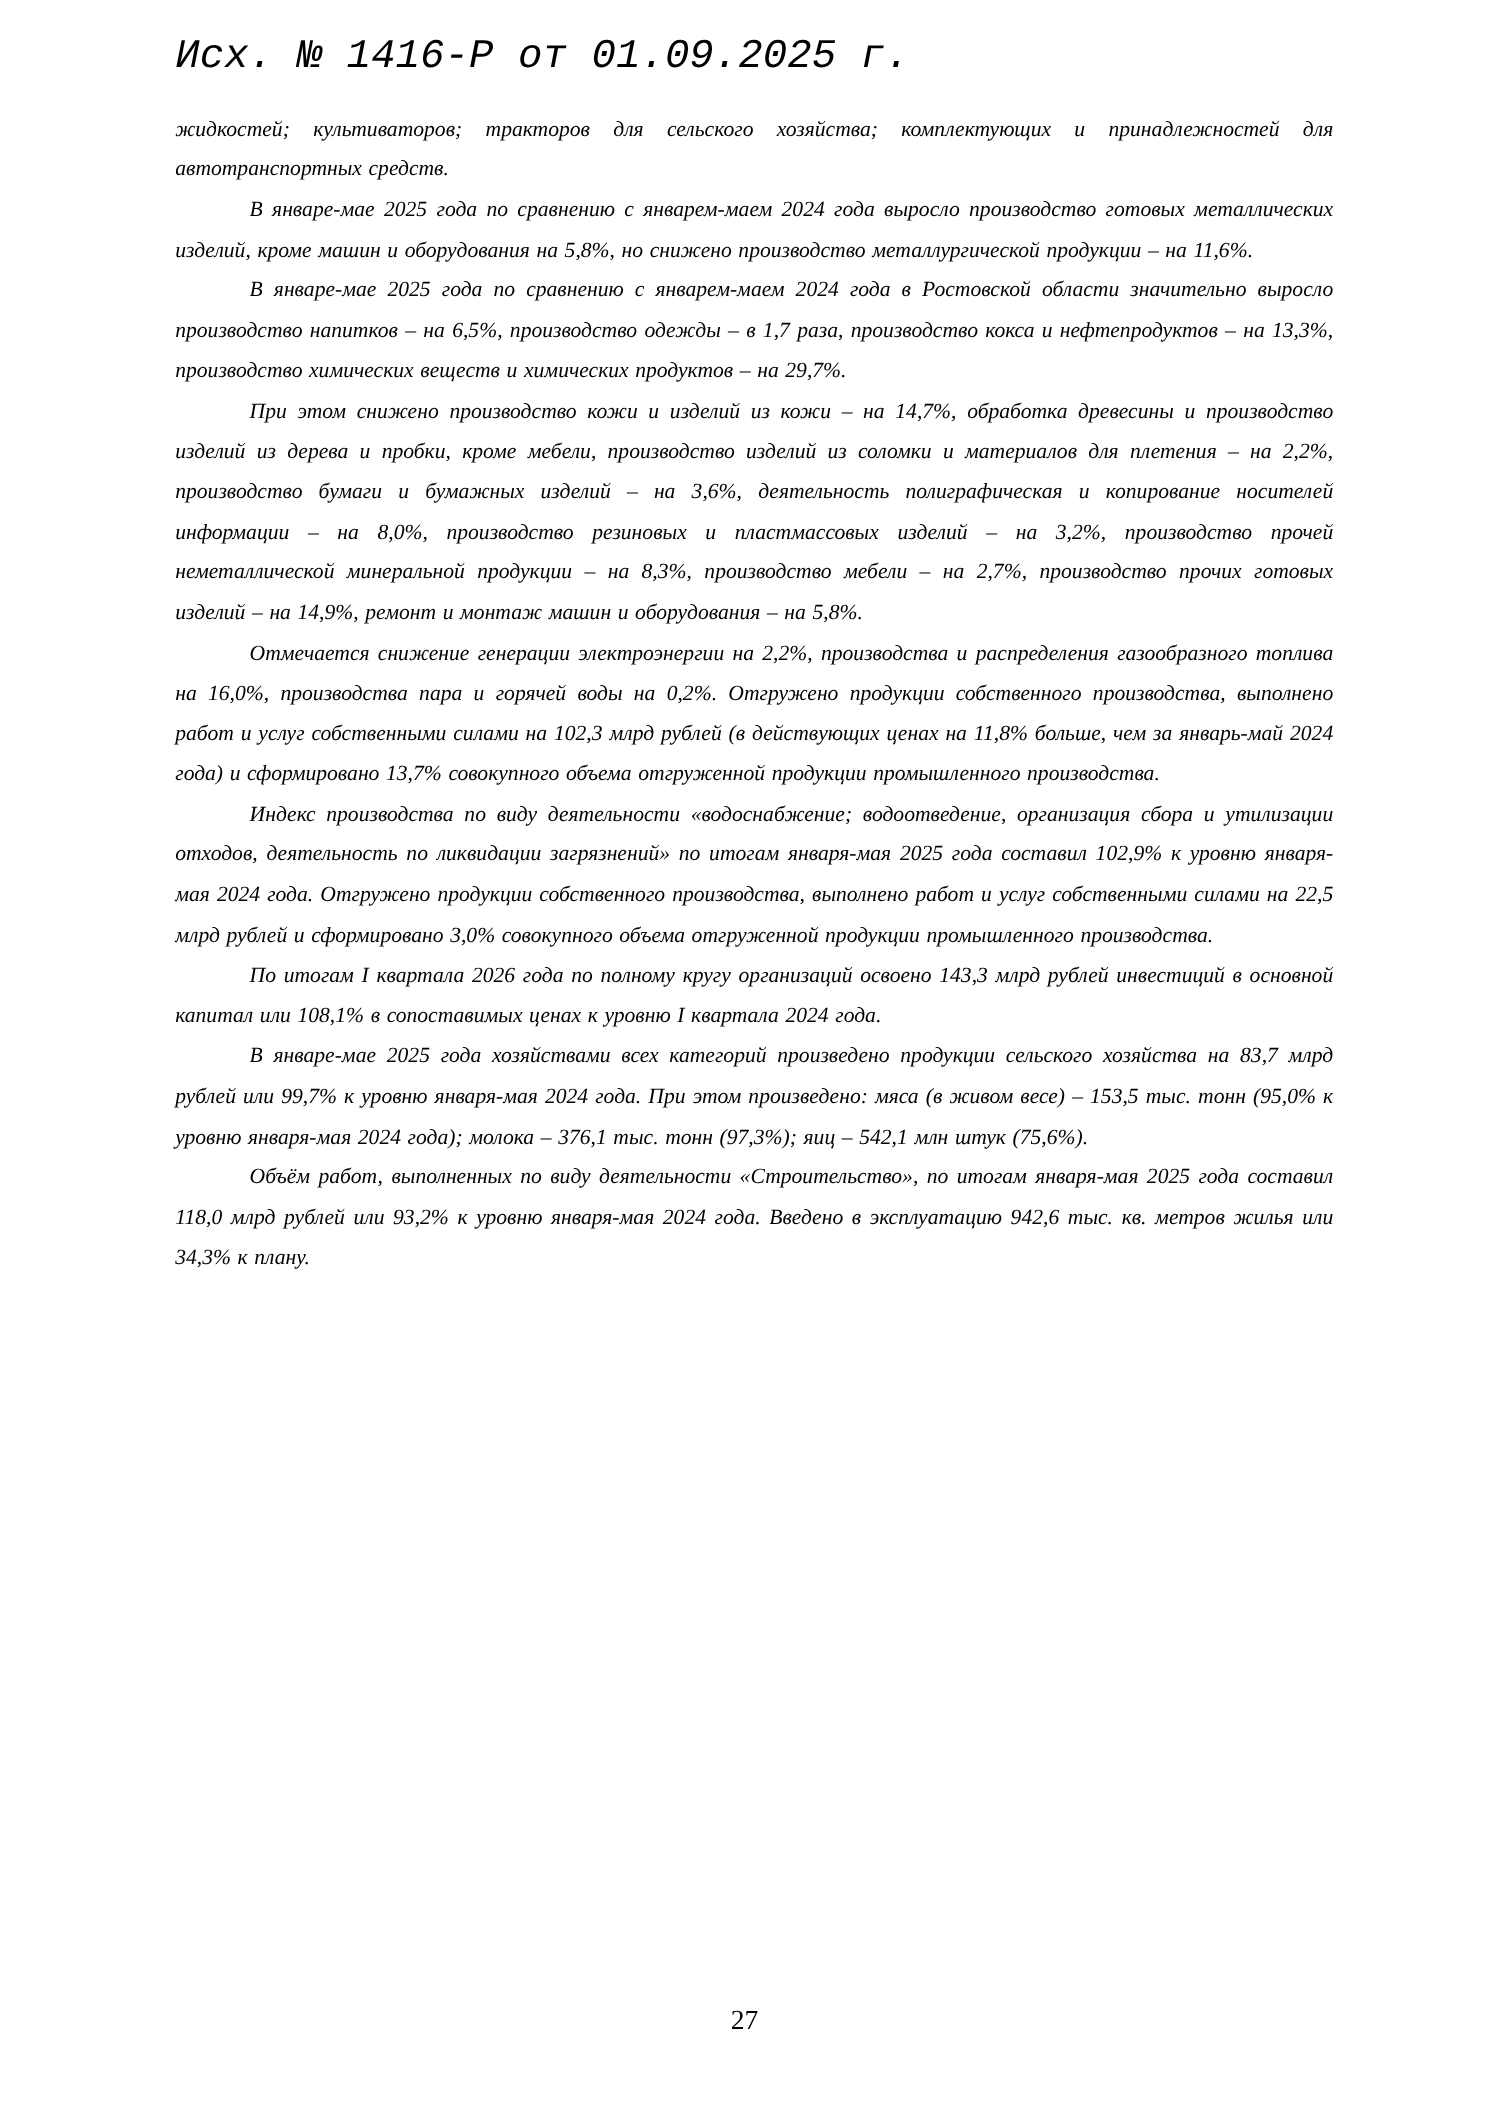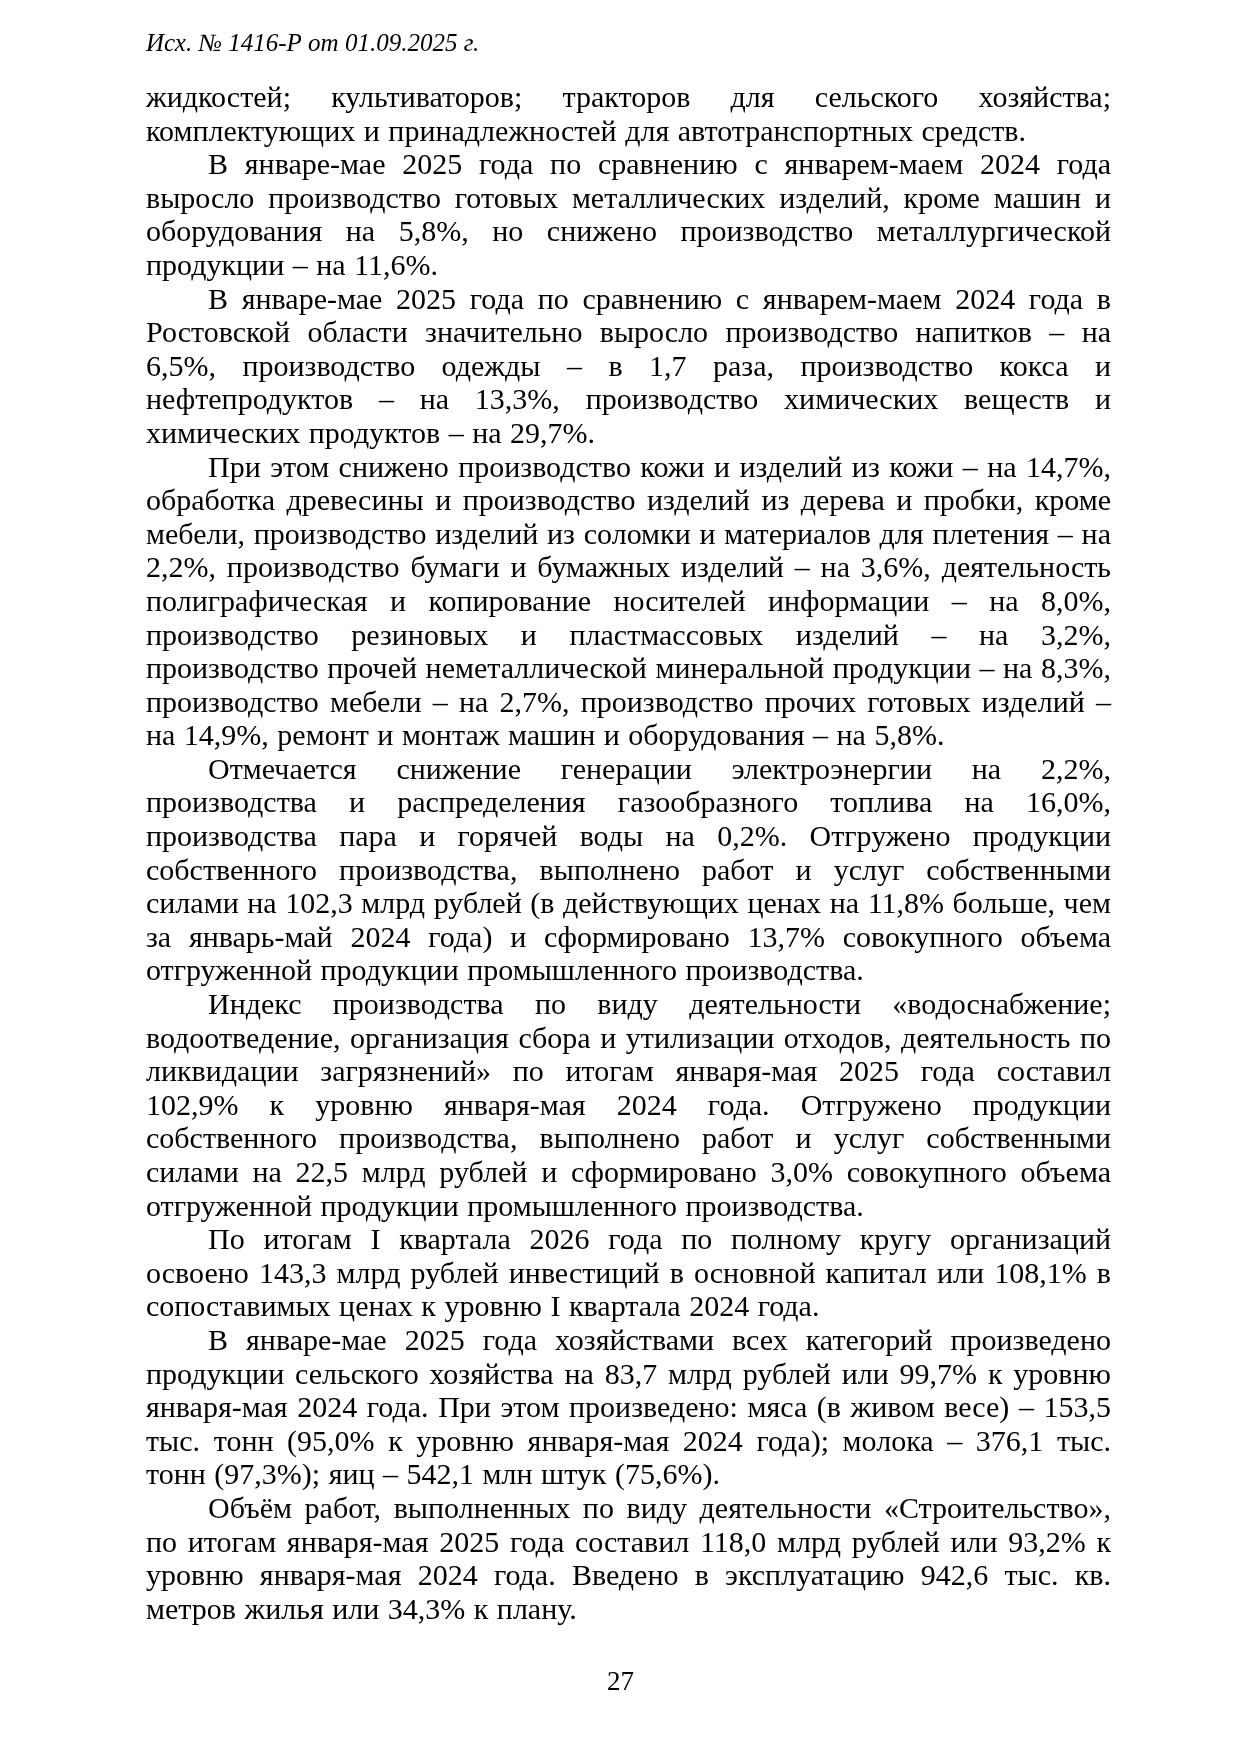--- a/index.html
+++ b/index.html
@@ -18,43 +18,45 @@
   .page {
     position: absolute;
     top: 0; left: 0;
     width: 1241px;
     height: 1755px;
     box-sizing: border-box;
     padding: 28px 130px 0 146px;
   }
   .doc-ref {
     font-style: italic;
-    font-size: 25px;
+    font-size: 34px;
     line-height: 1.2;
     margin: 0 0 22px 0;
     white-space: nowrap;
+    font-family: Liberation Mono, monospace;
   }
   .body-text p {
     margin: 0;
-    font-size: 30px;
+    font-size: 18px;
     line-height: 33.6px;
     text-align: justify;
     text-indent: 62px;
     word-spacing: 1px;
+    font-style: italic;
   }
   .body-text p.continuation {
     text-indent: 0;
   }
   .page-number {
     position: absolute;
     bottom: 58px;
     left: 0;
     width: 1241px;
     text-align: center;
-    font-size: 27px;
+    font-size: 23px;
   }
 </style>
 </head>
 <body>
 
 <div class="page">
 
   <div class="doc-ref">Исх. № 1416-Р от 01.09.2025 г.</div>
 
   <div class="body-text">

